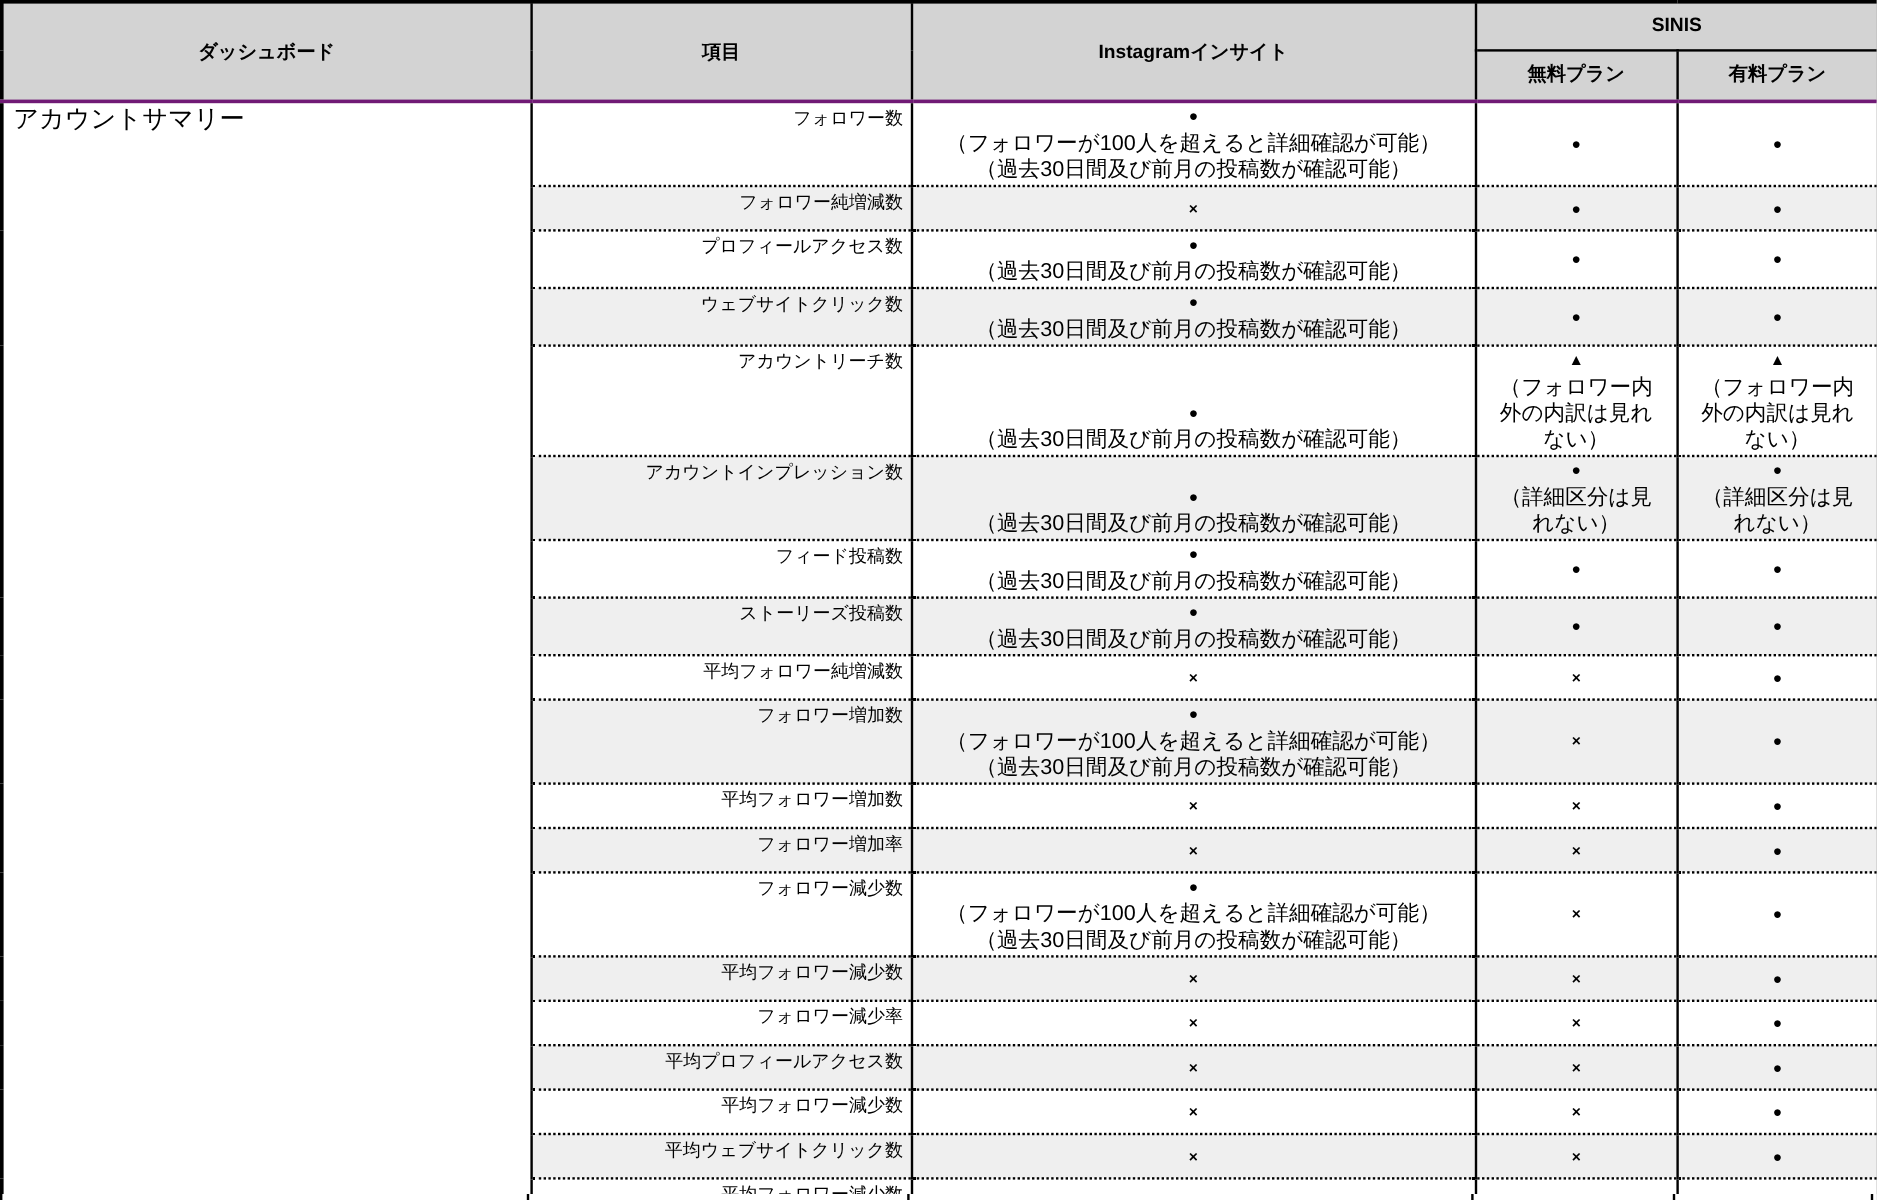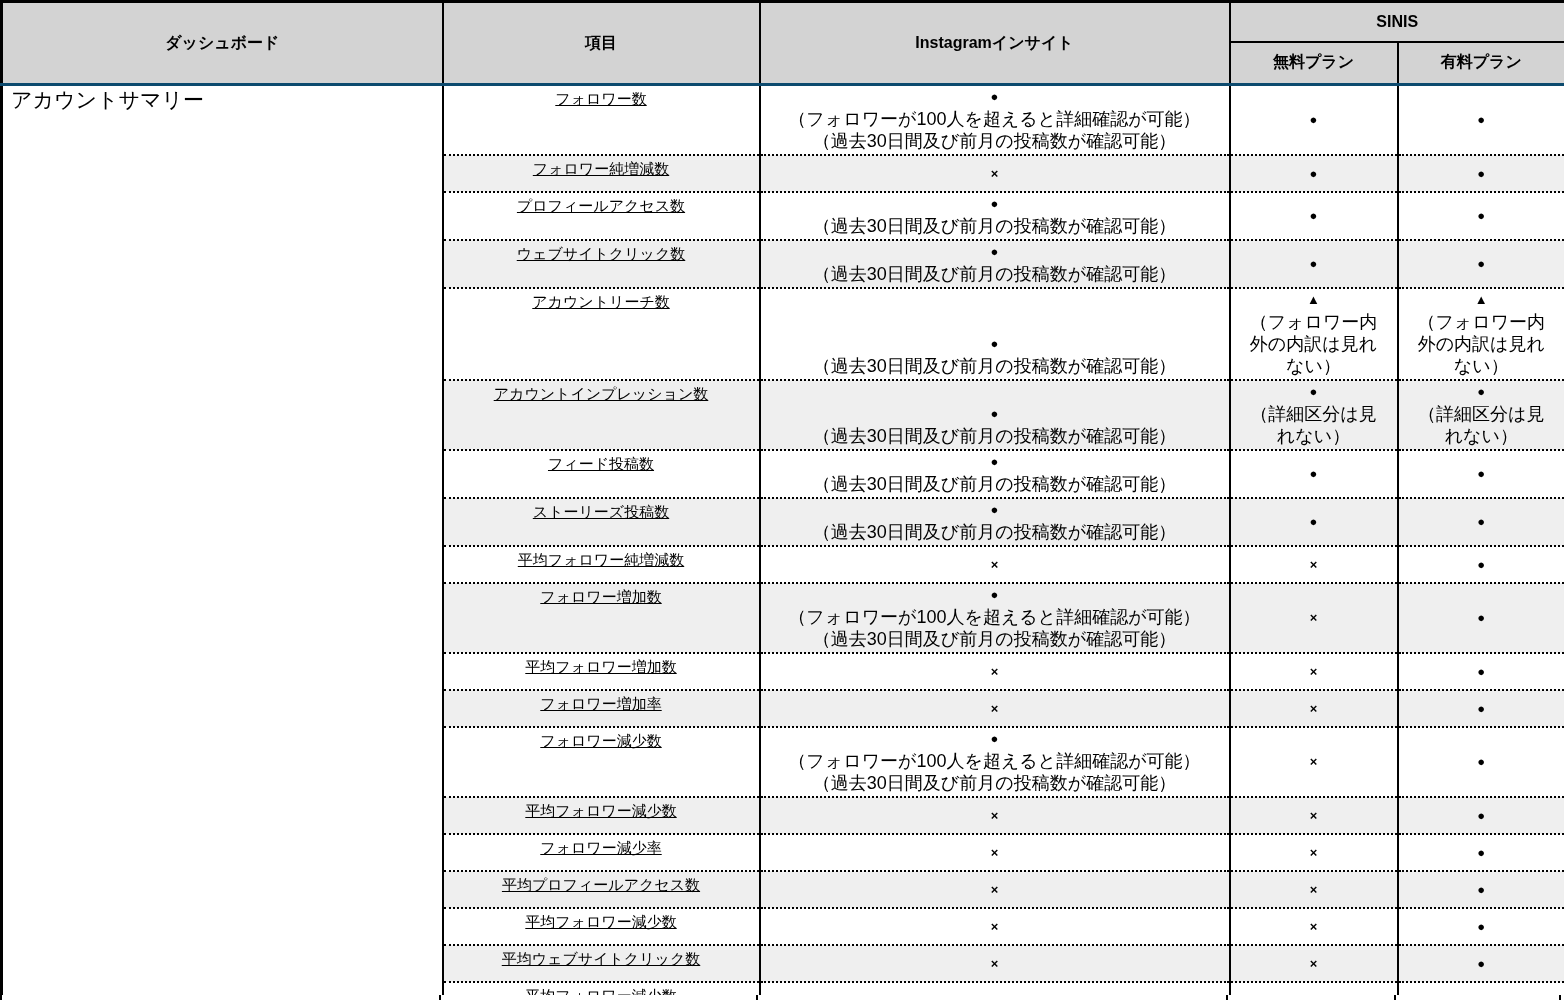--- a/index.html
+++ b/index.html
@@ -15,39 +15,39 @@
   }
   th,td{box-sizing:border-box;}
   th{
     background:var(--header-bg,#d3d3d3);
     border:2px solid #000;
     font-size:16px;font-weight:700;text-align:center;vertical-align:middle;
     padding:2px 15px;
   }
   thead tr.h1{height:40px;}
   thead tr.h2{height:43px;}
-  thead th.deep{border-bottom:3px solid #0c4a6e;}
+  thead th.deep{border-bottom:3px solid #701a75;}
   tbody tr{height:37px;}
   tbody td{
     border-left:2px solid #000;
     border-top:2px dotted #000;
     font-size:15px;line-height:22px;
     vertical-align:middle;text-align:center;
     padding:0 6px;
   }
   tbody tr:nth-child(even) td{background:var(--alt-bg,#efefef);}
   td.dash{
     background:#fff !important;
     border-left:none;
     vertical-align:top;text-align:left;
     padding:3px 8px;font-size:21px;
   }
   td.item{
-    vertical-align:top;text-align:center;
-    padding:2px 18px;line-height:21px;text-decoration:underline;
+    vertical-align:top;text-align:right;
+    padding:2px 6px;line-height:21px;
   }
   td.val.has-notes{vertical-align:bottom;padding-bottom:2px;}
   td.plan{padding:0 14px;}
   .sym{font-size:13px;font-weight:700;line-height:22px;}
   .note{
     font-size:18px;line-height:22px;
     line-break:strict;word-break:normal;
   }
   .sliver{position:absolute;left:0;right:0;bottom:0;height:5px;background:#fff;}
   .sliver .vl{position:absolute;top:0;bottom:0;width:2px;background:#000;}

